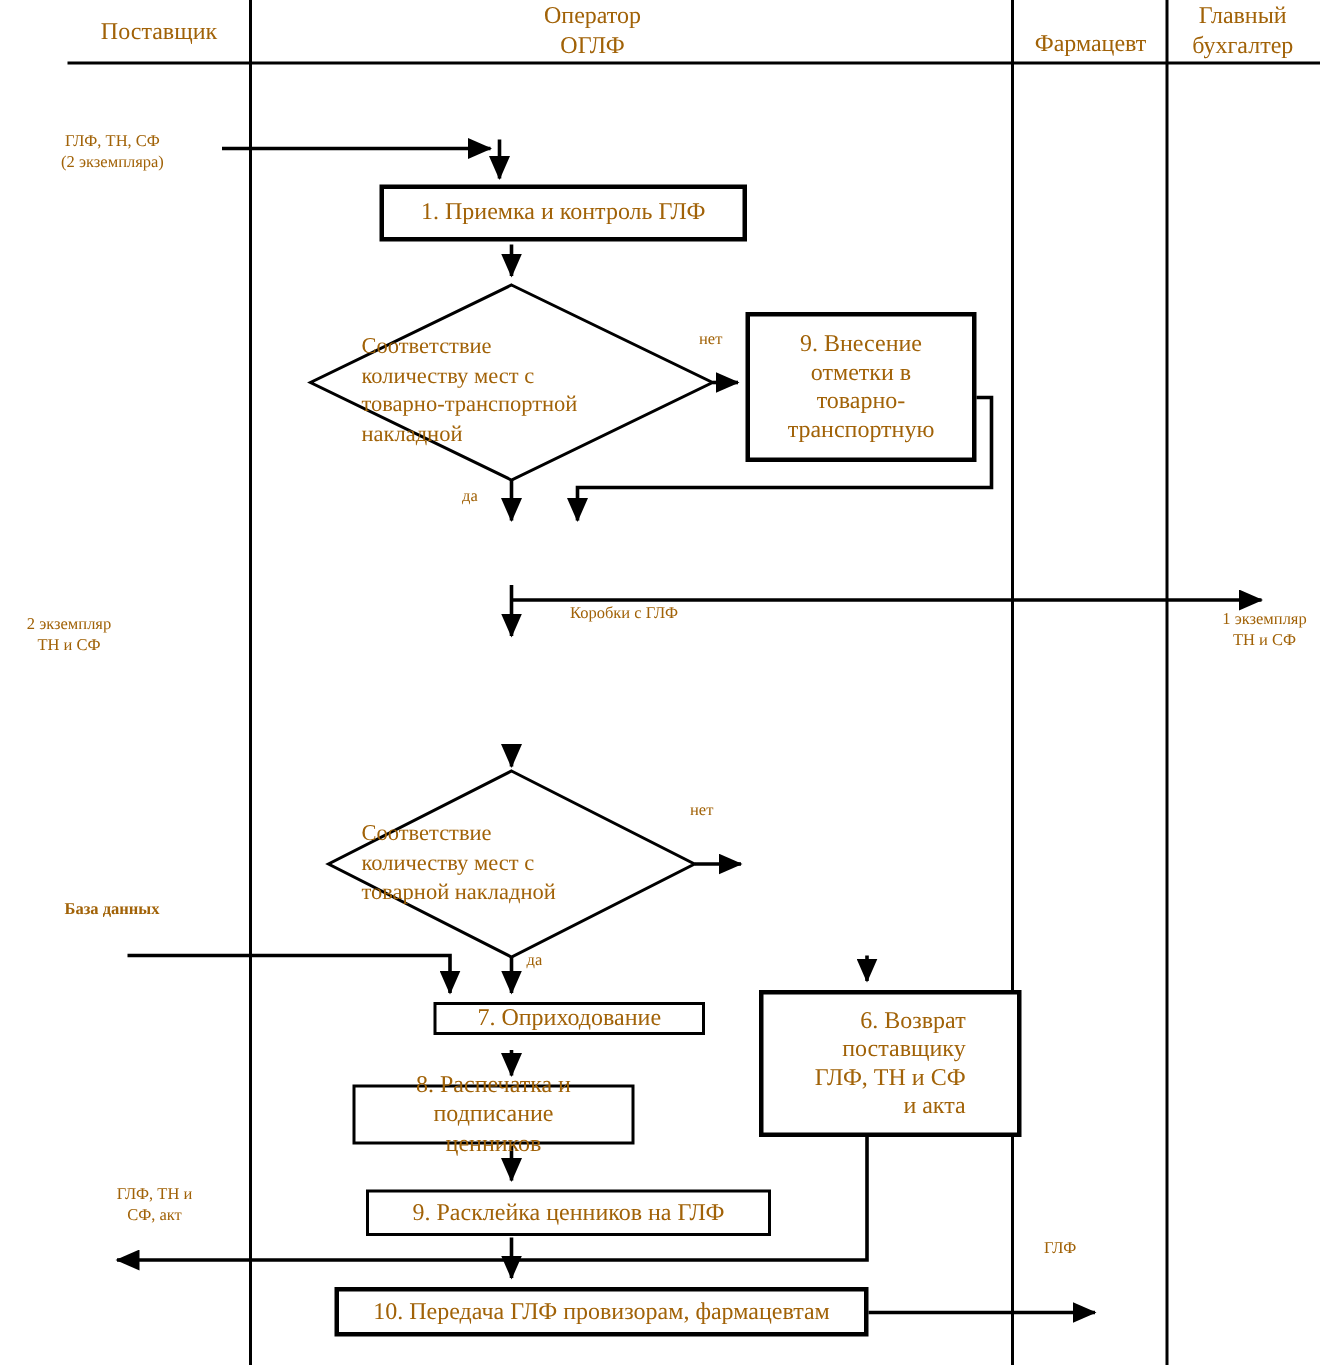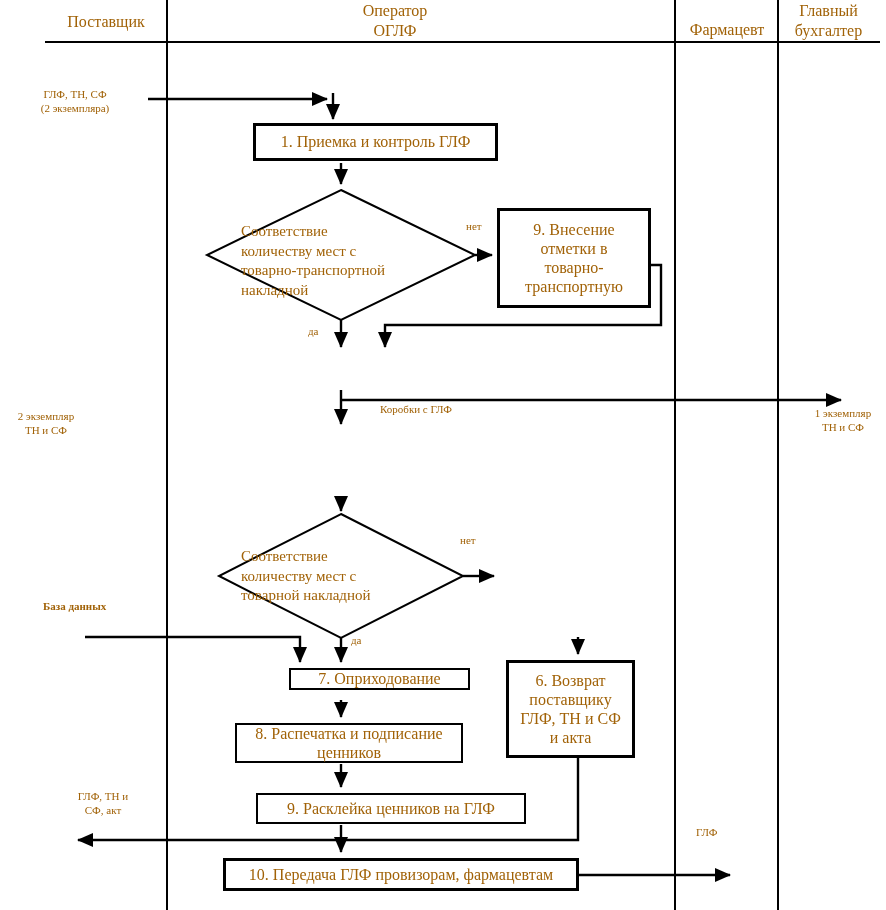--- a/index.html
+++ b/index.html
@@ -88,28 +88,28 @@
 ОГЛФ</div>
   <div class="lbl ctr hdr" style="left:677px; top:20px; width:100px;">Фармацевт</div>
   <div class="lbl ctr hdr" style="left:779px; top:1px;  width:99px;">Главный
 бухгалтер</div>
 
   <div class="box bold" style="left:253px; top:123px; width:245px; height:38px;">1. Приемка и контроль ГЛФ</div>
   <div class="box bold" style="left:497px; top:208px; width:154px; height:100px;">9. Внесение
 отметки в
 товарно-
 транспортную</div>
-  <div class="box bold" style="left:506px; top:660px; width:129px; height:98px;">6. Возврат
+  <div class="box bold" style="left:506px; top:660px; width:175px; height:98px;text-align:right;">6. Возврат
 поставщику
 ГЛФ, ТН и СФ
 и акта</div>
   <div class="box" style="left:265px; top:668px; width:181px; height:22px;margin-left:24px;">7. Оприходование</div>
-  <div class="box" style="left:235px; top:723px; width:228px; height:40px;">8. Распечатка и подписание
+  <div class="box" style="left:235px; top:723px; width:188px; height:40px;">8. Распечатка и подписание
 ценников</div>
-  <div class="box" style="left:244px; top:793px; width:270px; height:31px;margin-left:12px;">9. Расклейка ценников на ГЛФ</div>
+  <div class="box" style="left:244px; top:793px; width:270px; height:31px;">9. Расклейка ценников на ГЛФ</div>
   <div class="box bold" style="left:223px; top:858px; width:356px; height:33px;">10. Передача ГЛФ провизорам, фармацевтам</div>
 
   <div class="dtext" style="left:241px; top:222px; width:200px;">Соответствие
 количеству мест с
 товарно-транспортной
 накладной</div>
   <div class="dtext" style="left:241px; top:547px; width:200px;">Соответствие
 количеству мест с
 товарной накладной</div>
 

